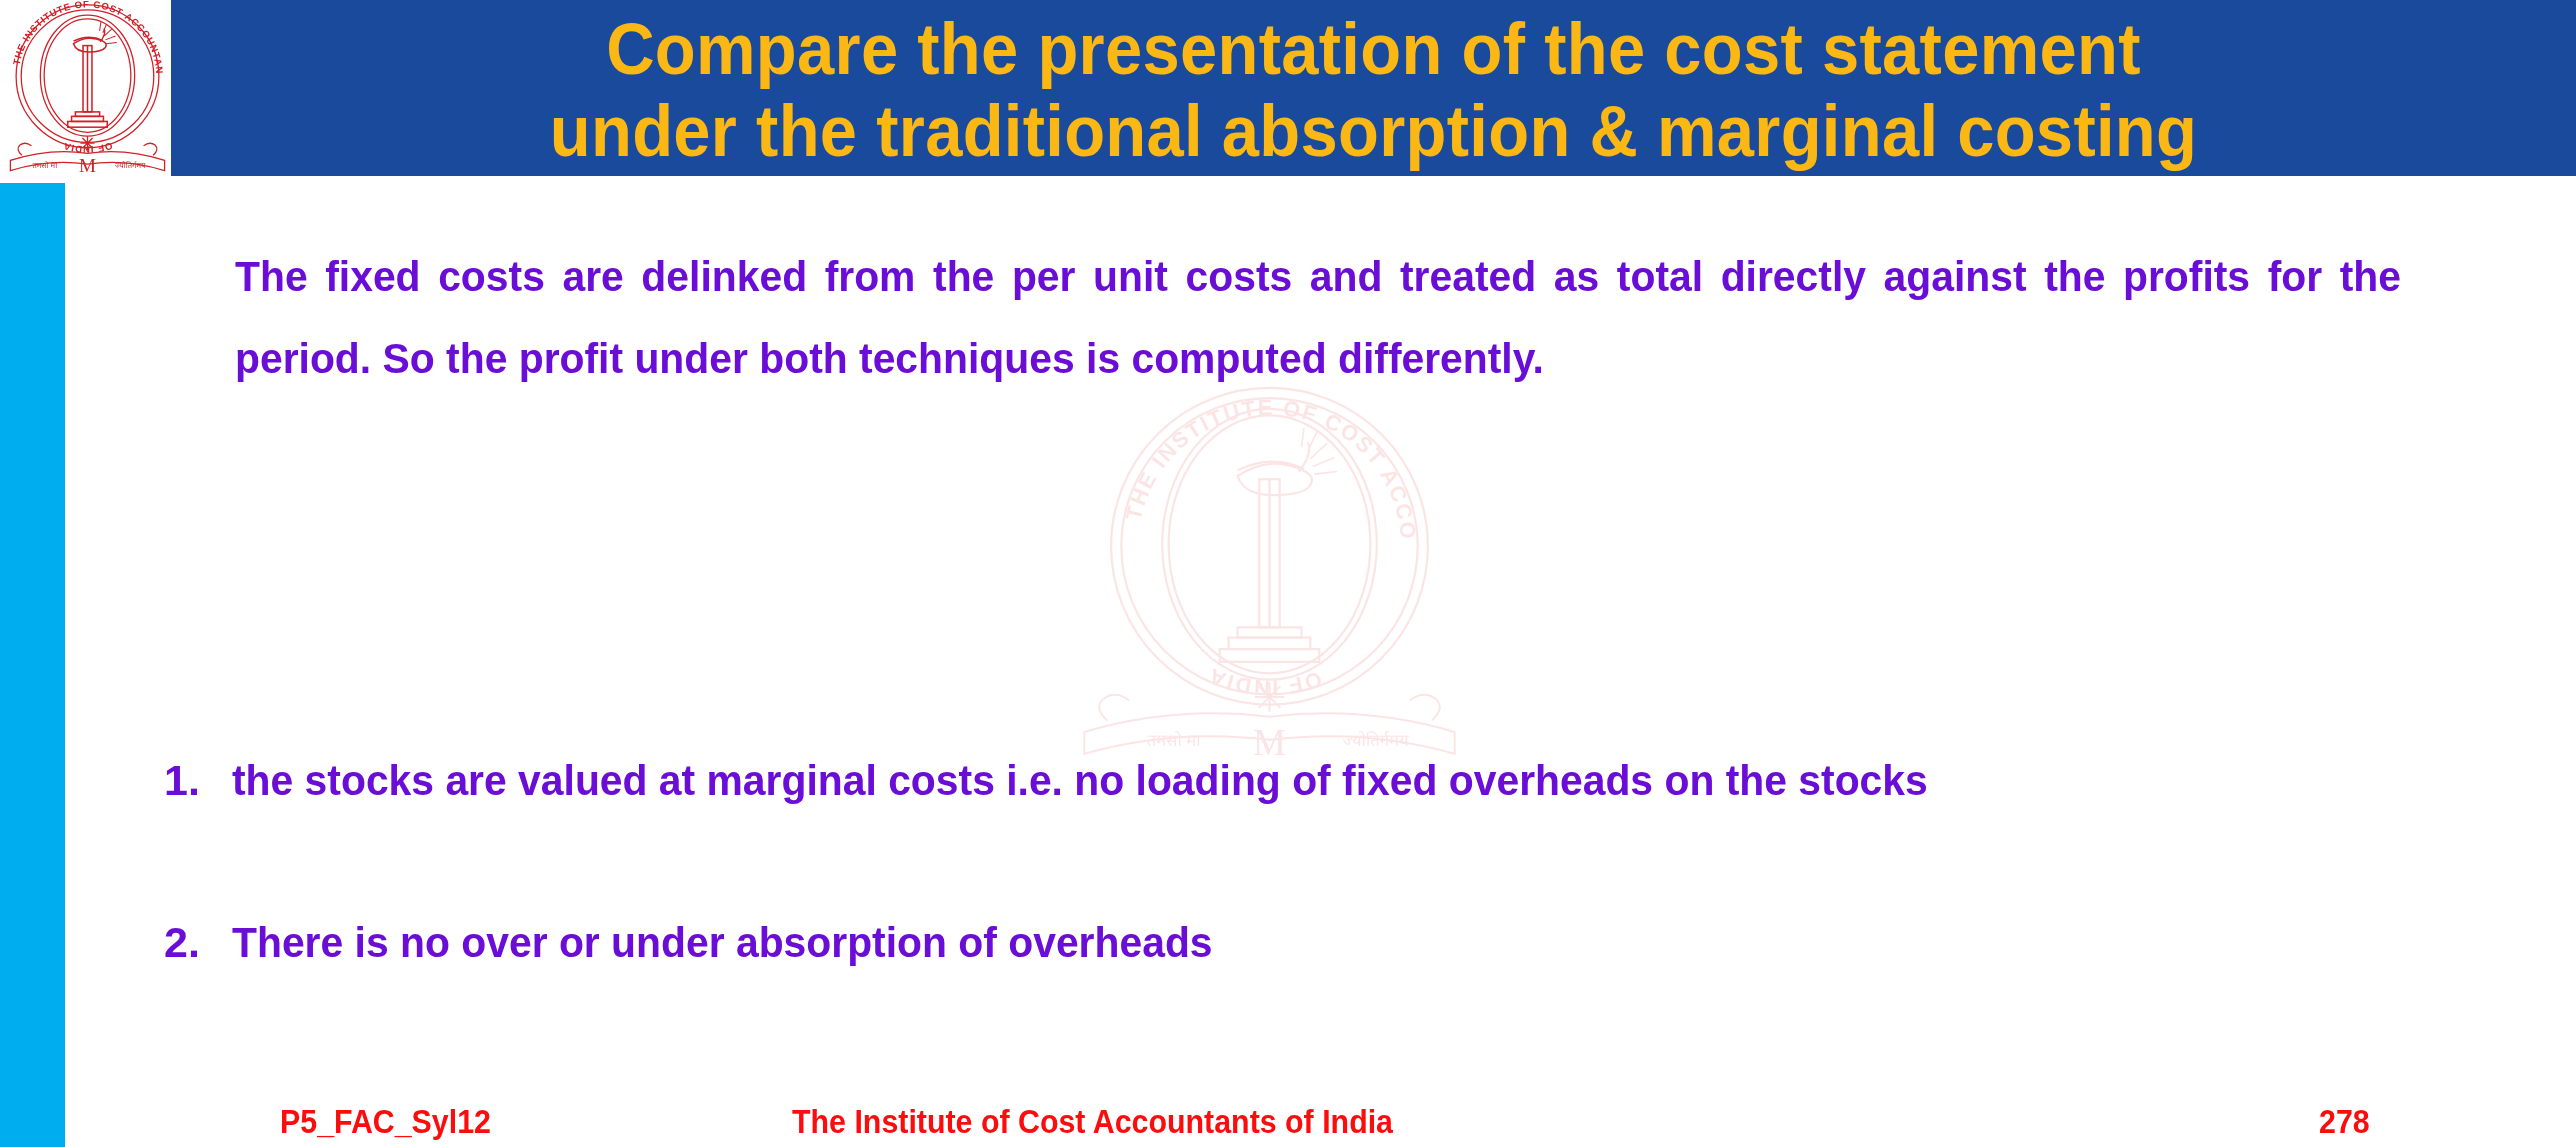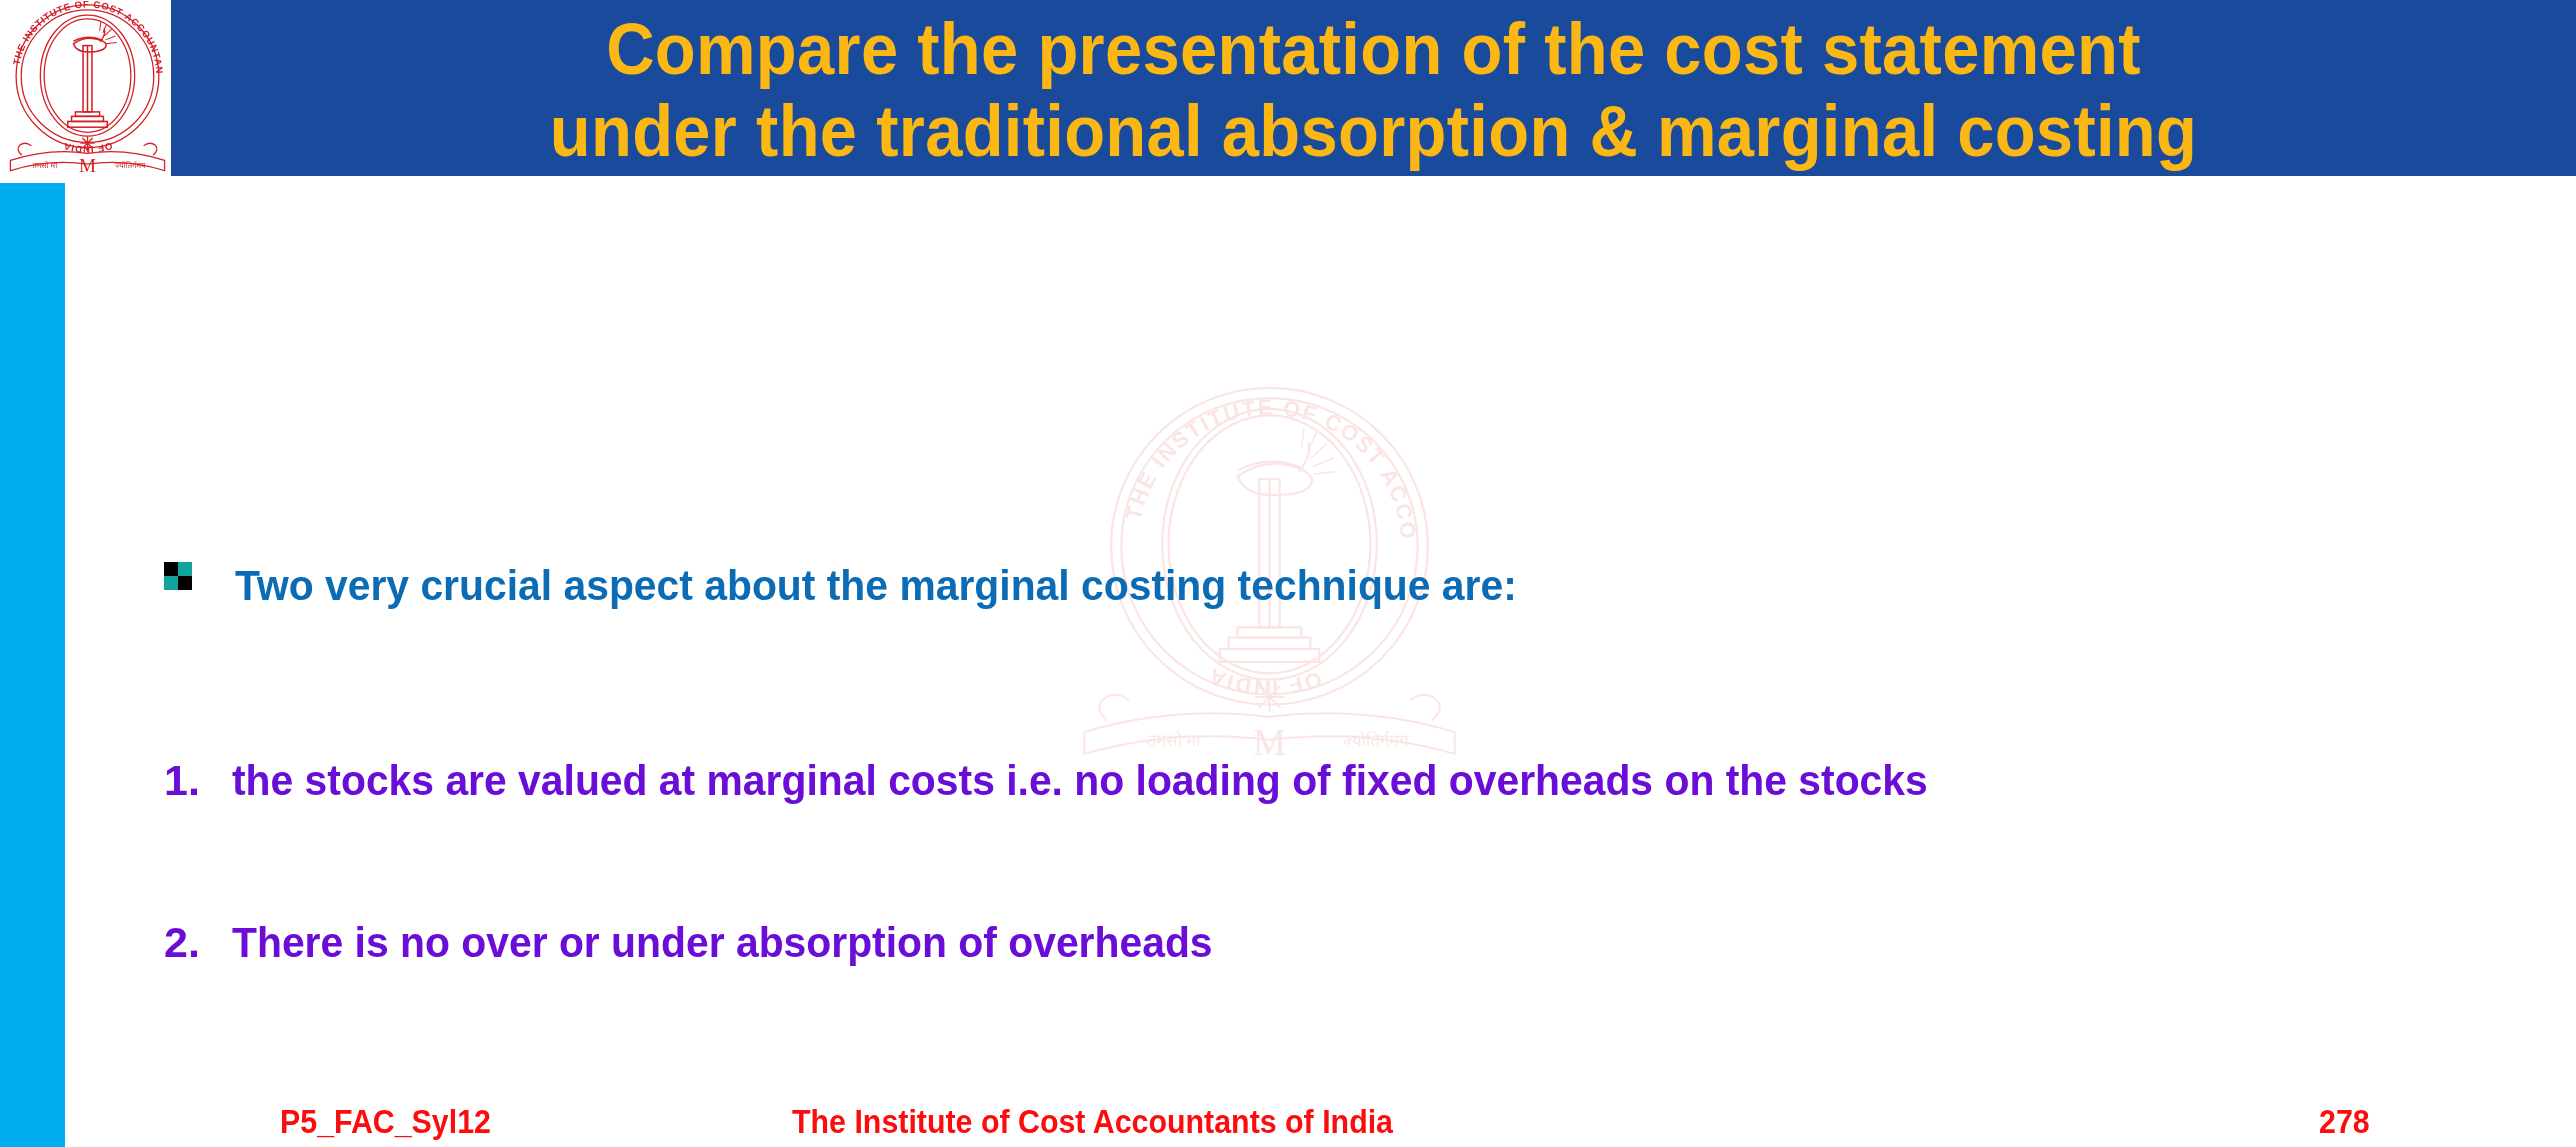--- a/index.html
+++ b/index.html
@@ -308,32 +308,27 @@
       <text font-family="Liberation Sans, sans-serif" font-size="15" font-weight="bold" fill="#D22027" letter-spacing="1.2">
         <textPath href="#lg-arc-bot" startOffset="39%">OF INDIA</textPath>
       </text>
     </svg>
   </div>
 
   <div class="side-strip"></div>
 
   <div class="body-area">
 
-
-    <div class="block" style="left:164px; top:365px; width:2363px;">
+    <div class="block" style="left:164px; top:52px; width:2363px;">
       <span class="bullet-marker">
-        <span class="checker-bullet">
-          <i class="ck-dark"></i>
-            <i class="ck-teal"></i>
-          <i class="ck-teal"></i>
-            <i class="ck-dark"></i>
-        </span>
+        <span class="sphere-bullet"></span>
       </span>
-      <span class="para-blue" style="width:2280px;">Two very crucial aspect about the marginal costing technique are:</span>
+      <span class="para-purple" style="width:2280px;">The fixed costs are delinked from the per unit costs and treated as total directly against the profits for the period. So the profit under both techniques is computed differently.</span>
     </div>
+
 
     <div class="num-block" style="left:164px; top:556px; width:2363px;">
       <span class="num-label">1.</span>
       <span class="para-purple" style="width:2299px;">the stocks are valued at marginal costs i.e. no loading of fixed overheads on the stocks</span>
     </div>
 
     <div class="num-block" style="left:164px; top:718px; width:2363px;">
       <span class="num-label">2.</span>
       <span class="para-purple" style="width:2299px; text-align:left;">There is no over or under absorption of overheads</span>
     </div>

